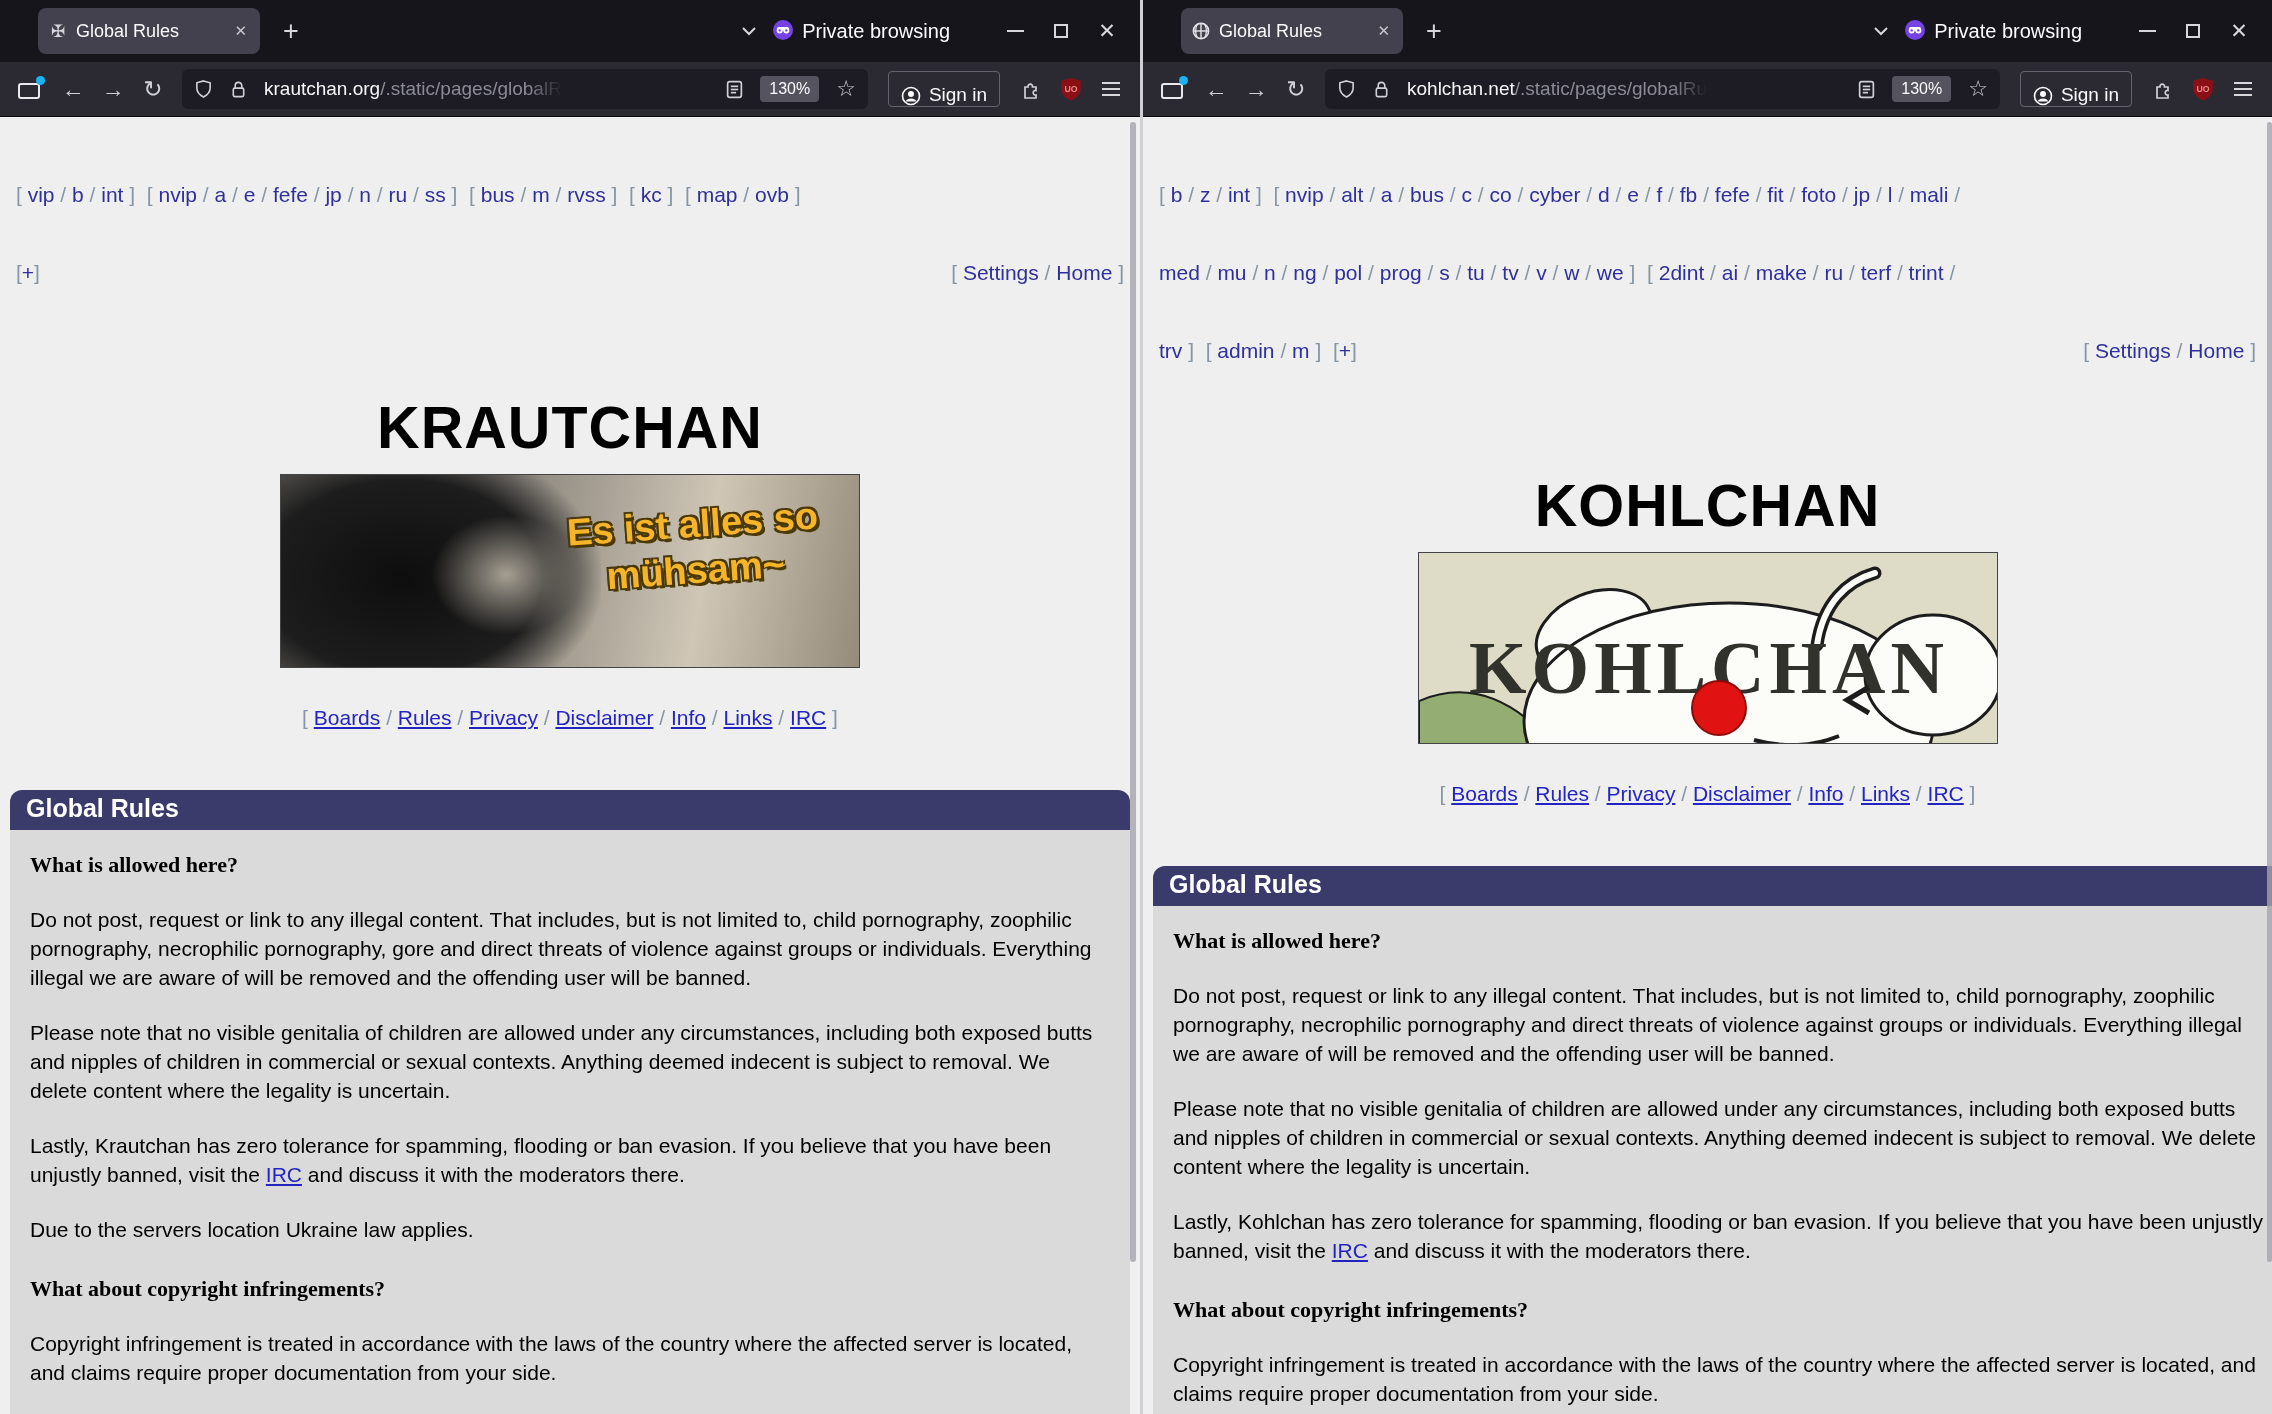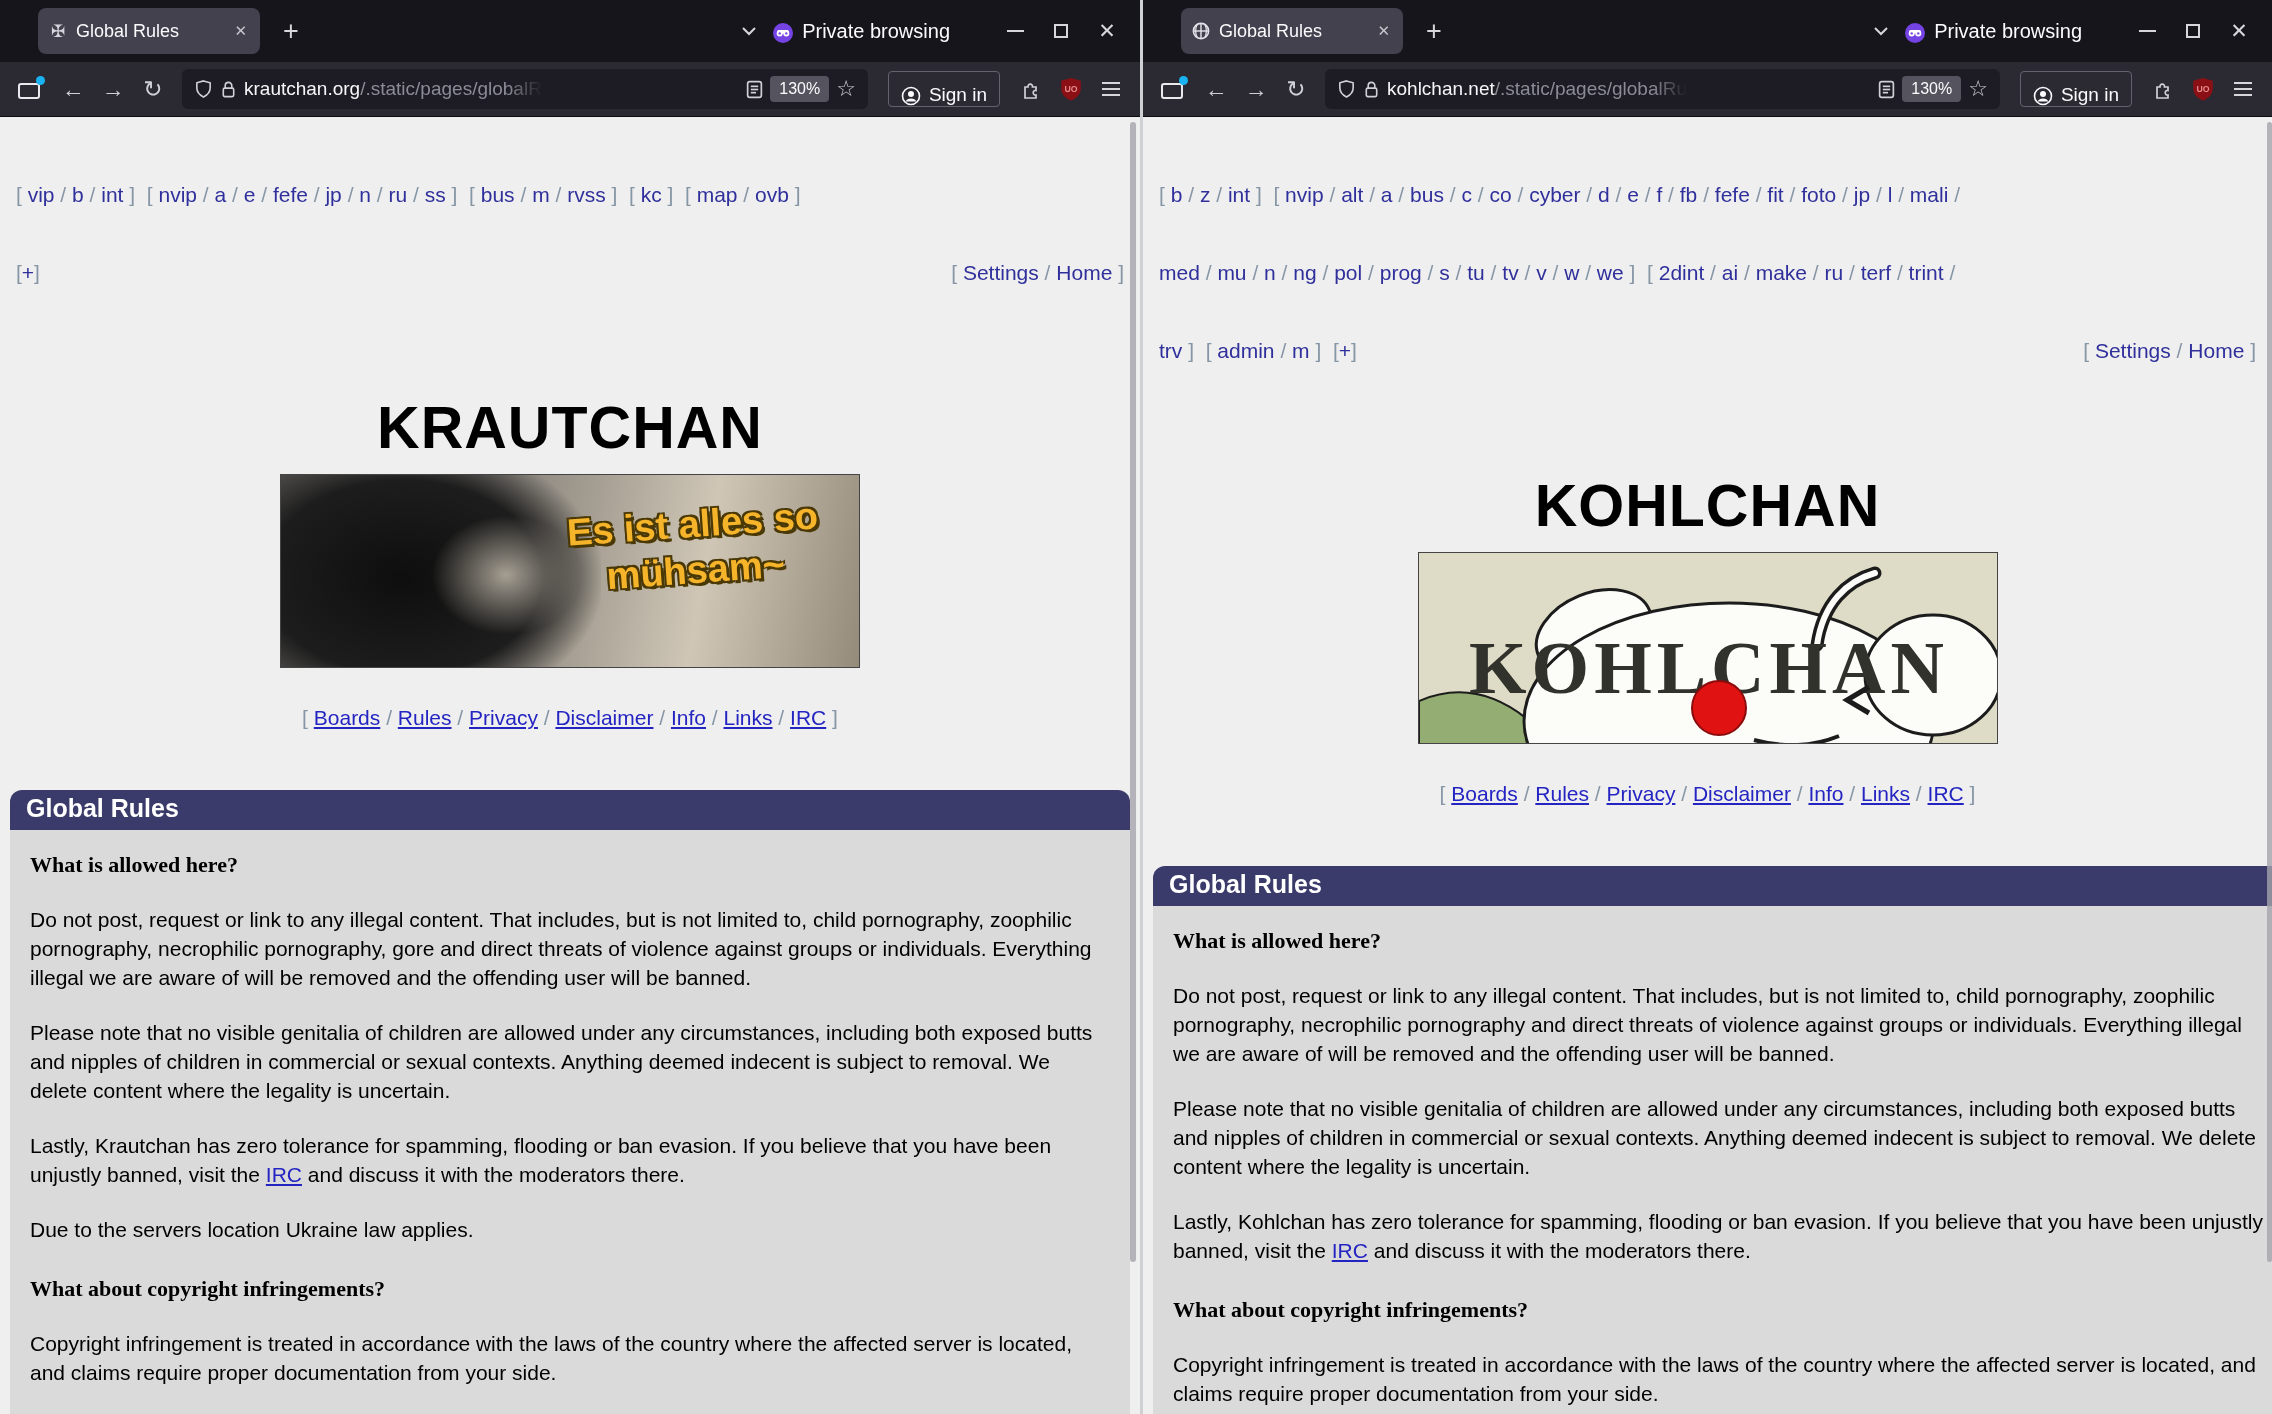--- a/index.html
+++ b/index.html
@@ -14,35 +14,35 @@
   .tabbar { height:62px; background:#16151c; display:flex; align-items:center; position:relative; }
   .tab { margin-left:38px; width:222px; height:46px; background:#42414d; border-radius:8px;
          display:flex; align-items:center; padding:0 10px; gap:8px; color:#fbfbfe; }
   .tab-title { font-size:18px; flex:1; white-space:nowrap; overflow:hidden; }
   .tab-close { font-size:15px; color:#c6c6cd; padding:0 3px; }
   .favicon { width:20px; height:20px; display:flex; align-items:center; justify-content:center;
              font-size:17px; color:#d6d6dc; }
   .newtab { font-size:27px; color:#d7d7db; margin-left:14px; width:34px; text-align:center; }
   .tb-spacer { flex:1; }
   .chevron { margin-right:16px; display:flex; align-items:center; }
-  .pb-badge { display:flex; align-items:flex-end; gap:9px; color:#fbfbfe; font-size:20px; margin-right:42px; }
+  .pb-badge { display:flex; align-items:flex-start; gap:9px; color:#fbfbfe; font-size:20px; margin-right:42px; }
   .win-btn { width:46px; height:46px; display:flex; align-items:center; justify-content:center; color:#d7d7db; }
   .win-min i { display:block; width:17px; height:2px; background:#d7d7db; }
   .win-max i { display:block; width:14px; height:14px; border:2px solid #d7d7db; }
   .win-close { font-size:21px; margin-right:10px; }
 
   .toolbar { height:55px; background:#2b2a33; display:flex; align-items:center; padding:0 12px; gap:6px;
              border-bottom:1px solid #0c0c0f; }
   .tool-ic { width:34px; height:34px; display:flex; align-items:center; justify-content:center;
              color:#cfcfd8; font-size:23px; }
   .winicon { position:relative; width:26px; height:20px; margin:0 6px; }
   .winicon i { position:absolute; left:0; bottom:0; width:22px; height:16px; border:2px solid #eaeaee; border-radius:3px; }
   .winicon b { position:absolute; right:-1px; top:-3px; width:9px; height:9px; border-radius:50%; background:#18b3f0; }
   .urlbar { flex:1; height:40px; background:#1d1c24; border-radius:6px; display:flex; align-items:center;
-            padding:0 12px; gap:7px; margin:0 6px; }
+            padding:0 12px; gap:17px; margin:0 6px; }
   .url-text { font-size:19px; white-space:nowrap; display:flex; }
   .url-domain { color:#f6f6f9; }
   .url-path { color:#8b8b95; position:relative; }
   .url-path .fade { position:absolute; right:0; top:0; bottom:0; width:34px;
                     background:linear-gradient(to right, rgba(29,28,36,0), #1d1c24); }
   .url-spacer { flex:1; }
   .zoom-badge { background:#55545e; color:#fbfbfe; font-size:16px; border-radius:4px; padding:4px 9px; }
   .star { font-size:22px; color:#d0d0d8; }
   .signin { display:flex; align-items:flex-end; gap:8px; border:1px solid #64636d; border-radius:4px;
             height:36px; padding:0 12px; color:#fbfbfe; font-size:19px; margin:0 8px; }

